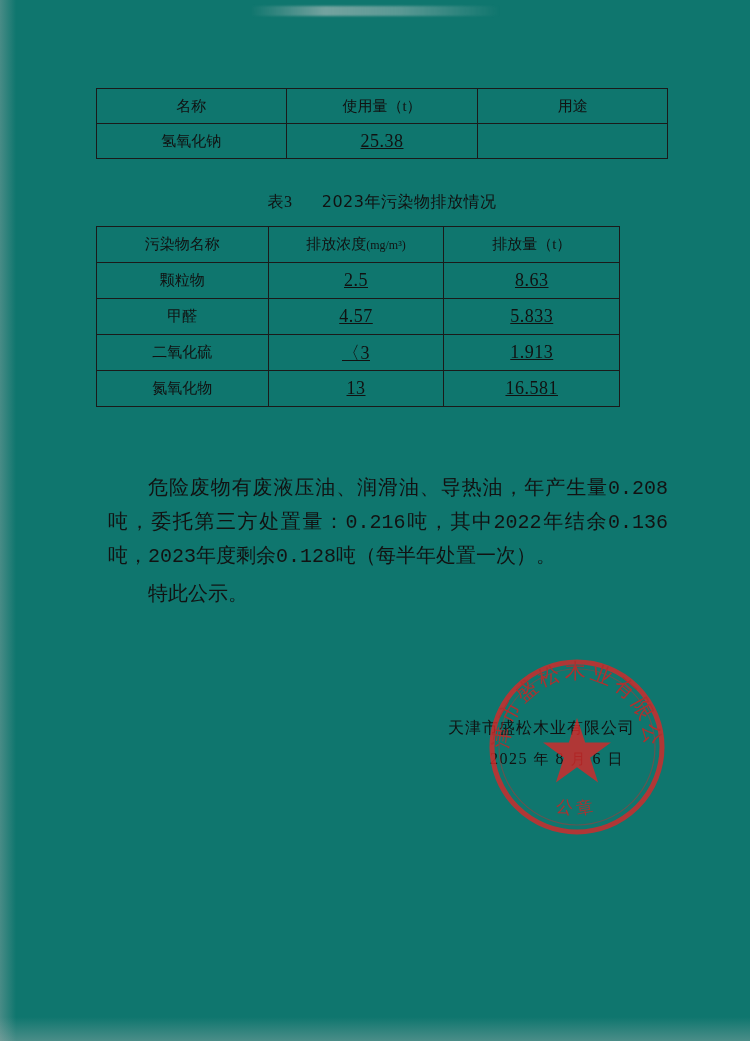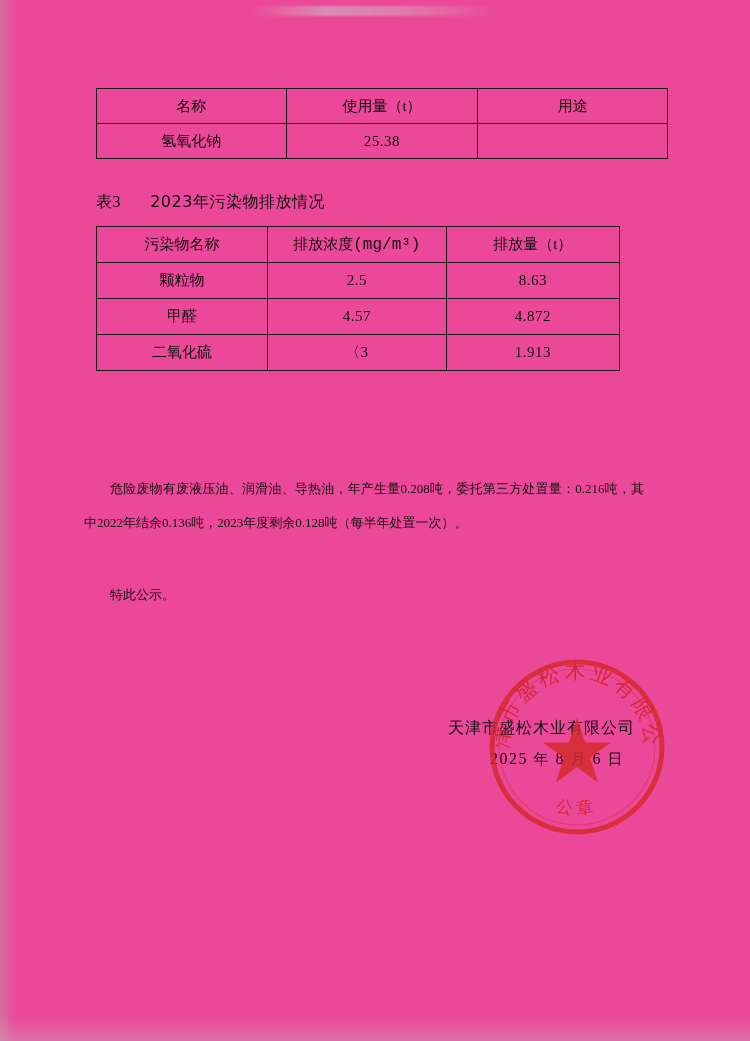--- a/index.html
+++ b/index.html
@@ -12,21 +12,21 @@
     background: #ffffff;
     font-family: "Liberation Serif", serif;
     color: #111;
     position: relative;
     overflow: hidden;
   }
   .page {
     position: relative;
     width: 750px;
     height: 1041px;
-    background: #ec4899;
+    background: #0f766e;
   }
   
   .scan-top-smudge {
     position: absolute;
     top: 6px;
     left: 250px;
     width: 250px;
     height: 10px;
     background: linear-gradient(90deg, rgba(210,210,210,0) 0%, rgba(200,200,200,0.55) 30%, rgba(205,205,205,0.4) 60%, rgba(210,210,210,0) 100%);
     filter: blur(1px);
@@ -55,71 +55,73 @@
     vertical-align: middle;
     padding: 0;
     font-family: "Liberation Serif", serif;
   }
   .cn {
     font-family: "DejaVu Sans", sans-serif;
     font-size: 15px;
   }
   .num {
     font-family: "Liberation Serif", serif;
-    font-size: 15px;
+    font-size: 18px;
     letter-spacing: 0.5px;
+    text-decoration: underline;
   }
 
   
   #table-materials {
     top: 88px;
     left: 96px;
     width: 572px;
   }
   #table-materials td { height: 34px; }
   #table-materials col.c1 { width: 190px; }
   #table-materials col.c2 { width: 192px; }
   #table-materials col.c3 { width: 190px; }
 
   
   .table-caption {
     position: absolute;
     left: 96px;
     top: 192px;
     width: 572px;
+    text-align: center;
     font-family: "DejaVu Sans", sans-serif;
     font-size: 16px;
     letter-spacing: 0.5px;
   }
   .table-caption .caption-num {
     font-family: "Liberation Serif", serif;
   }
 
   
   #table-emissions {
     top: 226px;
     left: 96px;
     width: 524px;
   }
   #table-emissions td { height: 35px; }
   #table-emissions col.c1 { width: 190px; }
   #table-emissions col.c2 { width: 192px; }
   #table-emissions col.c3 { width: 190px; }
   .unit-small {
-    font-size: 16px;
+    font-size: 12px;
+    font-family: Liberation Serif, serif;
+  }
+
+  
+  .body-text {
+    position: absolute;
+    left: 108px;
+    width: 560px;
     font-family: Liberation Mono, monospace;
-  }
-
-  
-  .body-text {
-    position: absolute;
-    left: 84px;
-    width: 560px;
-    font-family: Liberation Serif, serif;
-    font-size: 13px;
+    font-size: 20px;
     line-height: 34px;
     text-align: justify;
     color: #121212;
   }
   #para-waste { top: 472px; text-indent: 2em; }
   #para-notice { top: 578px; text-indent: 2em; }
   #para-contact { top: 612px; text-indent: 2em; }
 
   
   .signature {
@@ -212,26 +214,31 @@
         <td class="cn">排放量（t）</td>
       </tr>
       <tr>
         <td class="cn">颗粒物</td>
         <td class="num">2.5</td>
         <td class="num">8.63</td>
       </tr>
       <tr>
         <td class="cn">甲醛</td>
         <td class="num">4.57</td>
-        <td class="num">4.872</td>
+        <td class="num">5.833</td>
       </tr>
       <tr>
         <td class="cn">二氧化硫</td>
         <td class="num">〈3</td>
         <td class="num">1.913</td>
+      </tr>
+      <tr>
+        <td class="cn">氮氧化物</td>
+        <td class="num">13</td>
+        <td class="num">16.581</td>
       </tr>
     </tbody>
   </table>
 
   <div class="body-text" id="para-waste">危险废物有废液压油、润滑油、导热油，年产生量0.208吨，委托第三方处置量：0.216吨，其中2022年结余0.136吨，2023年度剩余0.128吨（每半年处置一次）。</div>
   <div class="body-text" id="para-notice">特此公示。</div>
 
   <div class="signature" id="sig-company">天津市盛松木业有限公司</div>
   <div class="signature" id="sig-date">
     <span>2025</span>

